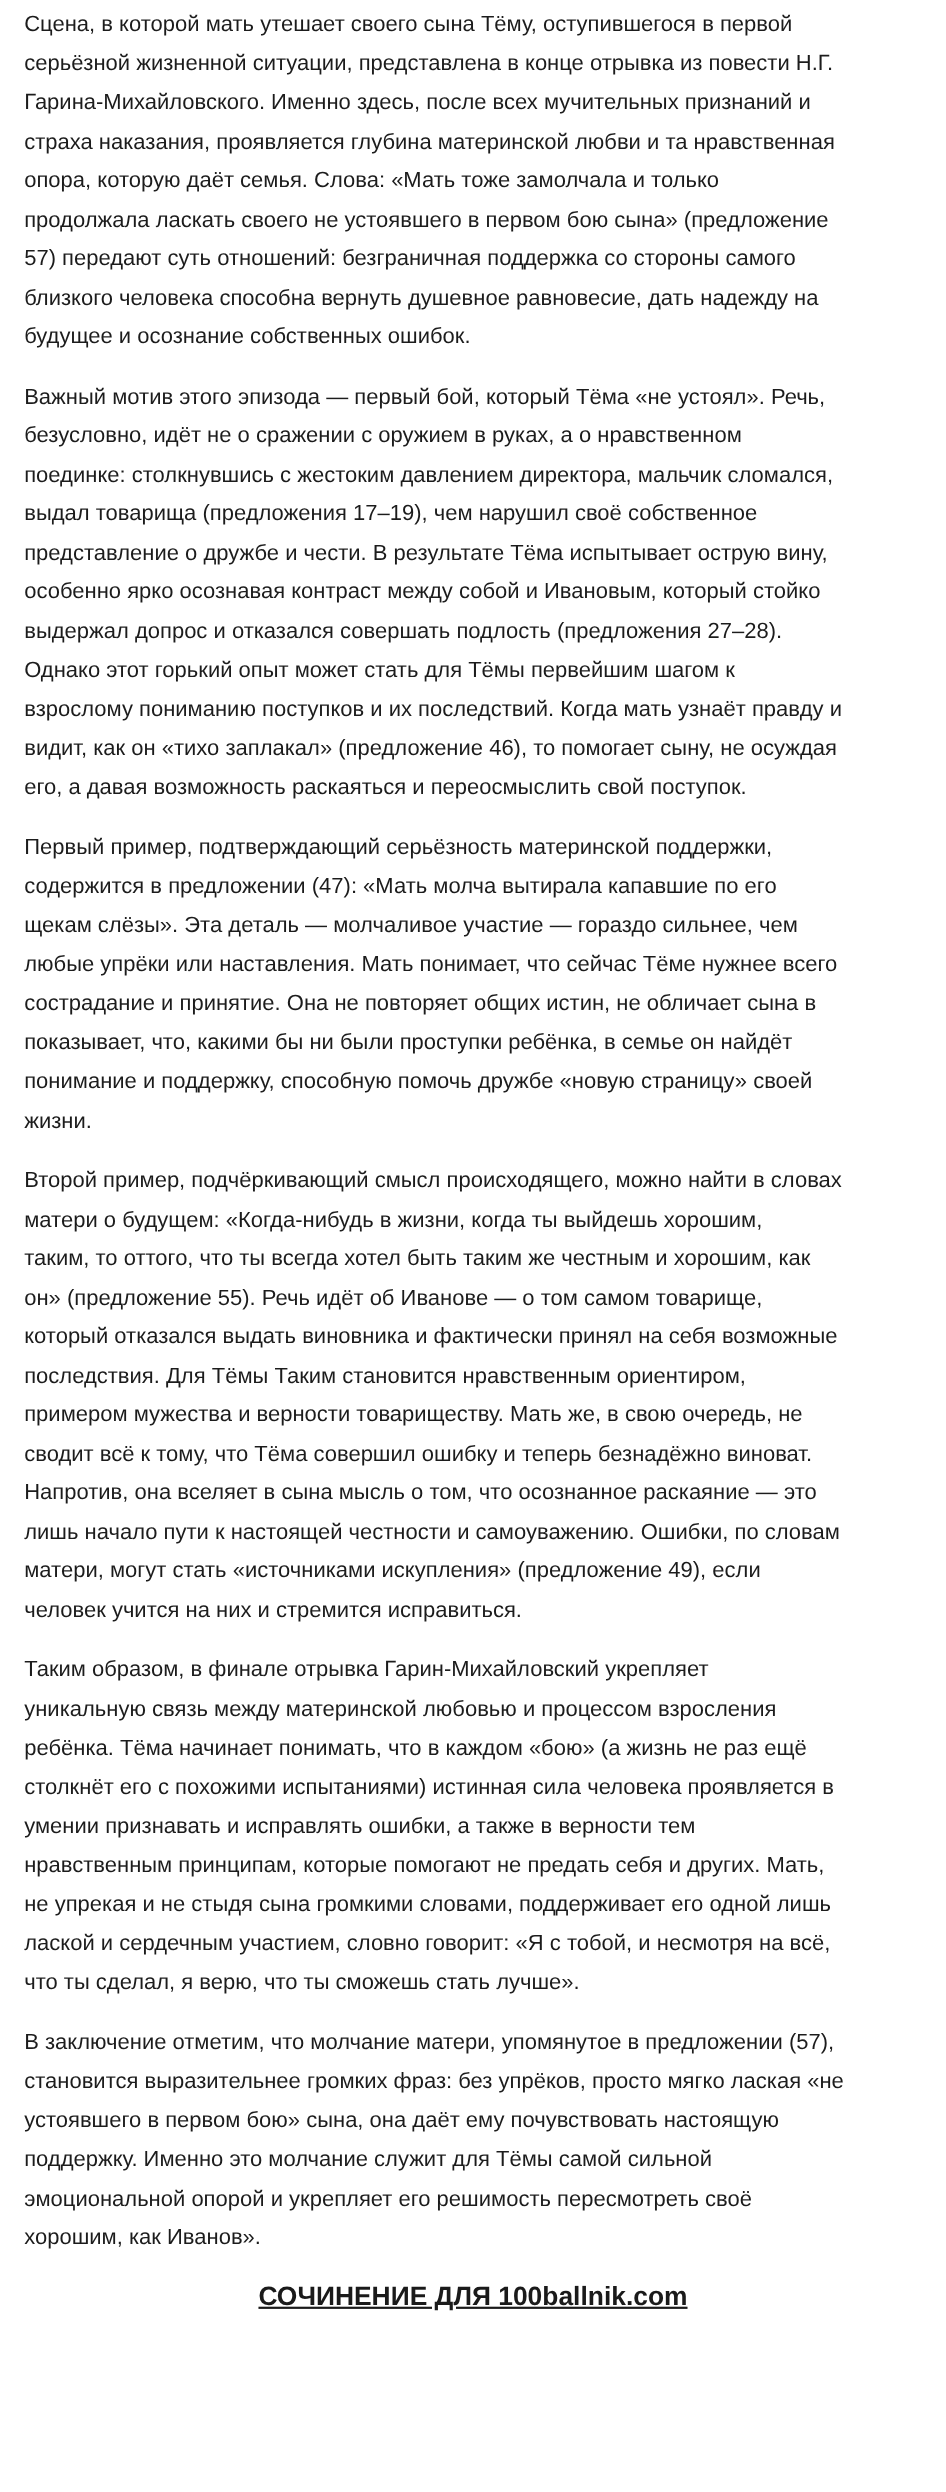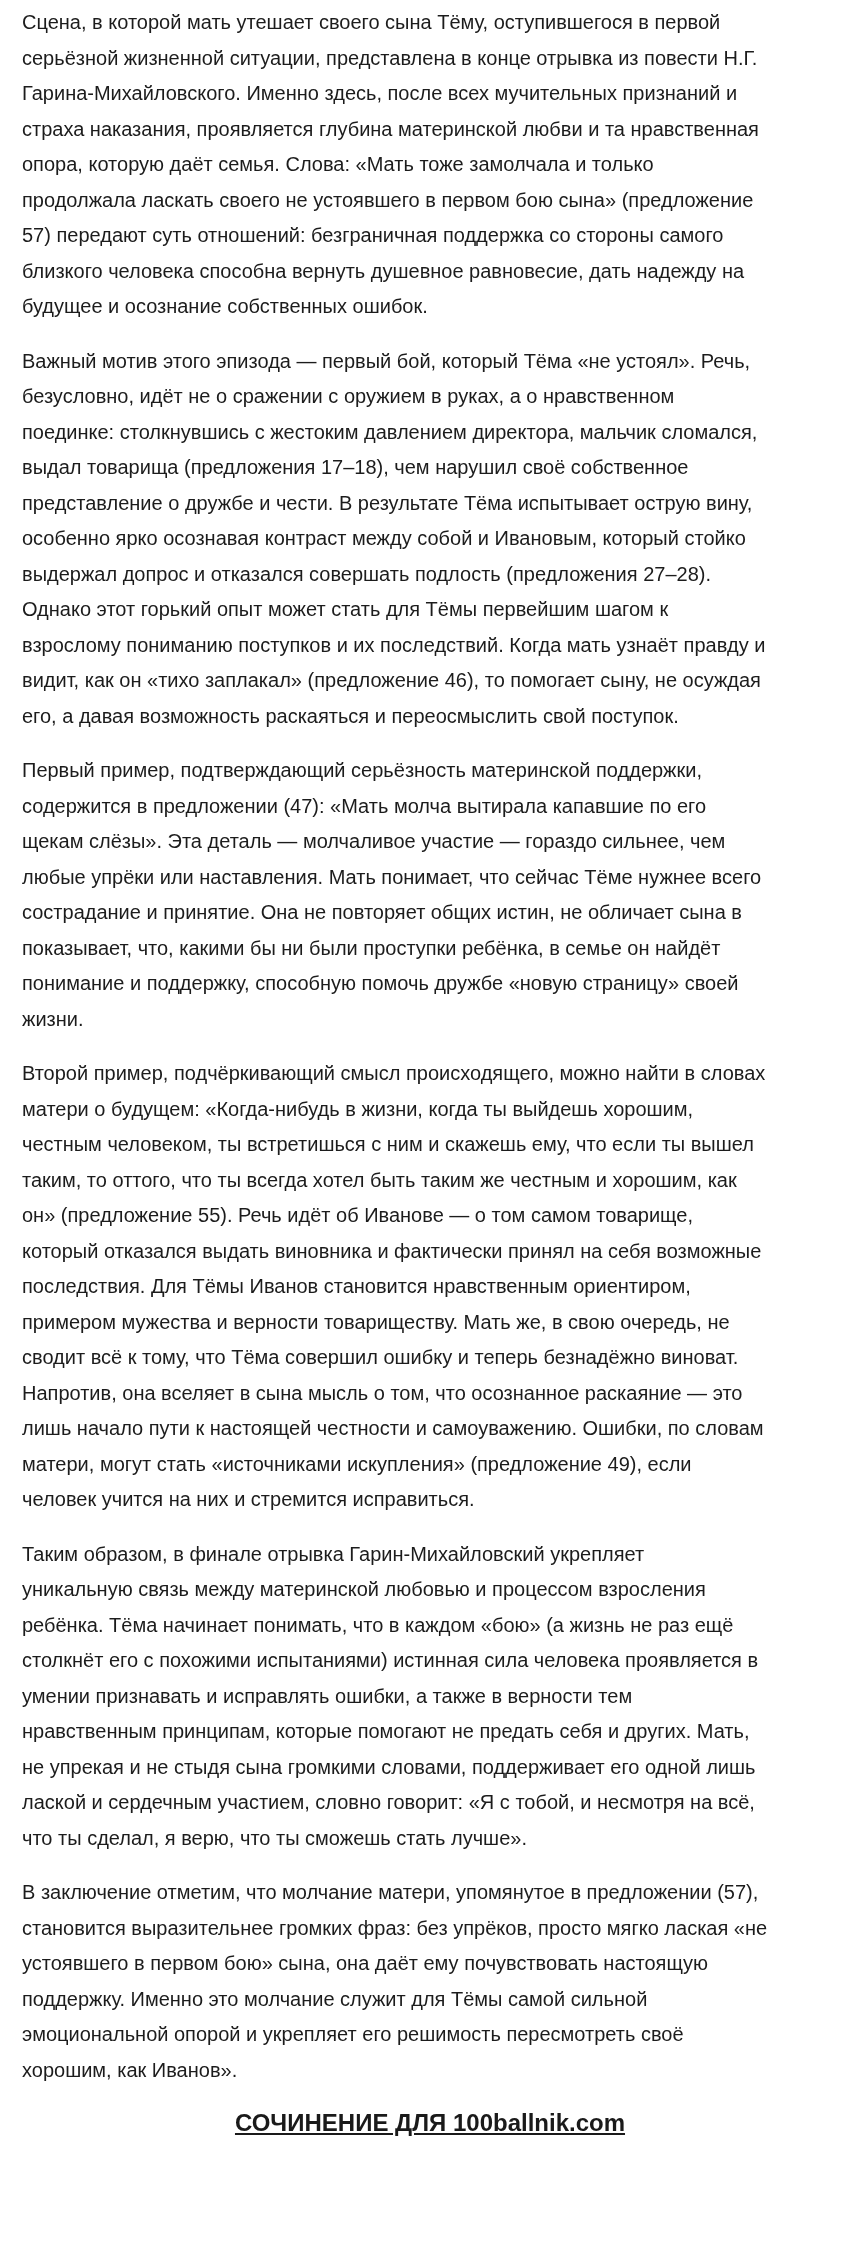--- a/index.html
+++ b/index.html
@@ -53,21 +53,21 @@
         <div class="line">опора, которую даёт семья. Слова: «Мать тоже замолчала и только</div>
         <div class="line">продолжала ласкать своего не устоявшего в первом бою сына» (предложение</div>
         <div class="line">57) передают суть отношений: безграничная поддержка со стороны самого</div>
         <div class="line">близкого человека способна вернуть душевное равновесие, дать надежду на</div>
         <div class="line">будущее и осознание собственных ошибок.</div>
       </div>
       <div class="paragraph">
         <div class="line">Важный мотив этого эпизода — первый бой, который Тёма «не устоял». Речь,</div>
         <div class="line">безусловно, идёт не о сражении с оружием в руках, а о нравственном</div>
         <div class="line">поединке: столкнувшись с жестоким давлением директора, мальчик сломался,</div>
-        <div class="line">выдал товарища (предложения 17–18), чем нарушил своё собственное</div>
+        <div class="line">выдал товарища (предложения 17–19), чем нарушил своё собственное</div>
         <div class="line">представление о дружбе и чести. В результате Тёма испытывает острую вину,</div>
         <div class="line">особенно ярко осознавая контраст между собой и Ивановым, который стойко</div>
         <div class="line">выдержал допрос и отказался совершать подлость (предложения 27–28).</div>
         <div class="line">Однако этот горький опыт может стать для Тёмы первейшим шагом к</div>
         <div class="line">взрослому пониманию поступков и их последствий. Когда мать узнаёт правду и</div>
         <div class="line">видит, как он «тихо заплакал» (предложение 46), то помогает сыну, не осуждая</div>
         <div class="line">его, а давая возможность раскаяться и переосмыслить свой поступок.</div>
       </div>
       <div class="paragraph">
         <div class="line">Первый пример, подтверждающий серьёзность материнской поддержки,</div>
@@ -75,25 +75,24 @@
         <div class="line">щекам слёзы». Эта деталь — молчаливое участие — гораздо сильнее, чем</div>
         <div class="line">любые упрёки или наставления. Мать понимает, что сейчас Тёме нужнее всего</div>
         <div class="line">сострадание и принятие. Она не повторяет общих истин, не обличает сына в</div>
         <div class="line">показывает, что, какими бы ни были проступки ребёнка, в семье он найдёт</div>
         <div class="line">понимание и поддержку, способную помочь дружбе «новую страницу» своей</div>
         <div class="line">жизни.</div>
       </div>
       <div class="paragraph">
         <div class="line">Второй пример, подчёркивающий смысл происходящего, можно найти в словах</div>
         <div class="line">матери о будущем: «Когда-нибудь в жизни, когда ты выйдешь хорошим,</div>
-        <div class="line">честным человеком, ты встретишься с ним и скажешь ему, что если ты вышел</div>
         <div class="line">таким, то оттого, что ты всегда хотел быть таким же честным и хорошим, как</div>
         <div class="line">он» (предложение 55). Речь идёт об Иванове — о том самом товарище,</div>
         <div class="line">который отказался выдать виновника и фактически принял на себя возможные</div>
-        <div class="line">последствия. Для Тёмы Иванов становится нравственным ориентиром,</div>
+        <div class="line">последствия. Для Тёмы Таким становится нравственным ориентиром,</div>
         <div class="line">примером мужества и верности товариществу. Мать же, в свою очередь, не</div>
         <div class="line">сводит всё к тому, что Тёма совершил ошибку и теперь безнадёжно виноват.</div>
         <div class="line">Напротив, она вселяет в сына мысль о том, что осознанное раскаяние — это</div>
         <div class="line">лишь начало пути к настоящей честности и самоуважению. Ошибки, по словам</div>
         <div class="line">матери, могут стать «источниками искупления» (предложение 49), если</div>
         <div class="line">человек учится на них и стремится исправиться.</div>
       </div>
       <div class="paragraph">
         <div class="line">Таким образом, в финале отрывка Гарин-Михайловский укрепляет</div>
         <div class="line">уникальную связь между материнской любовью и процессом взросления</div>

